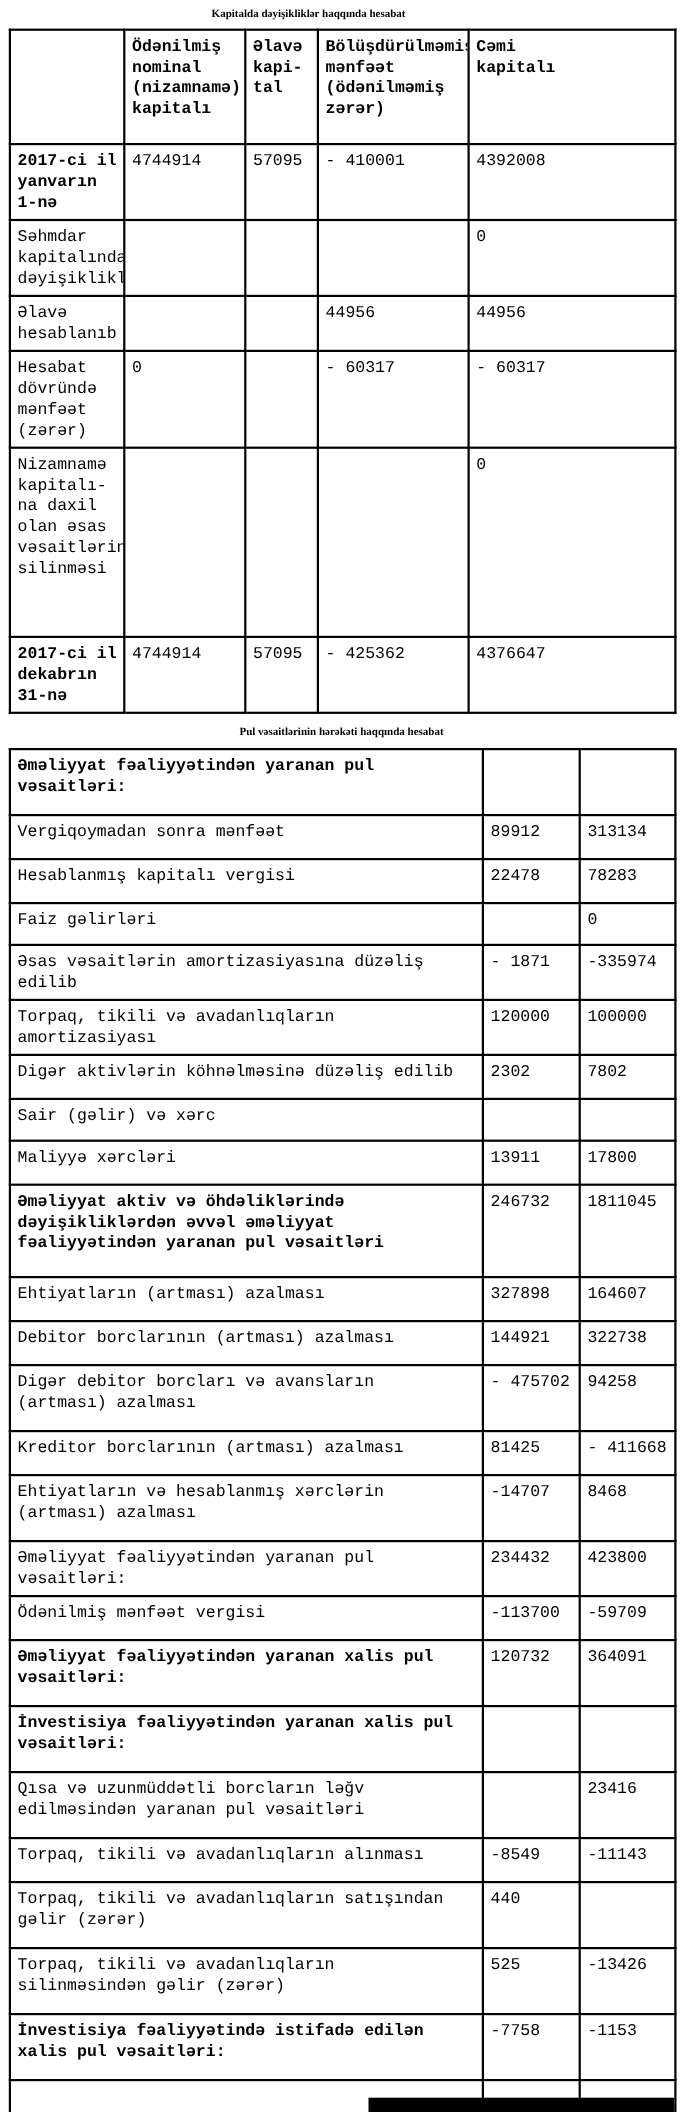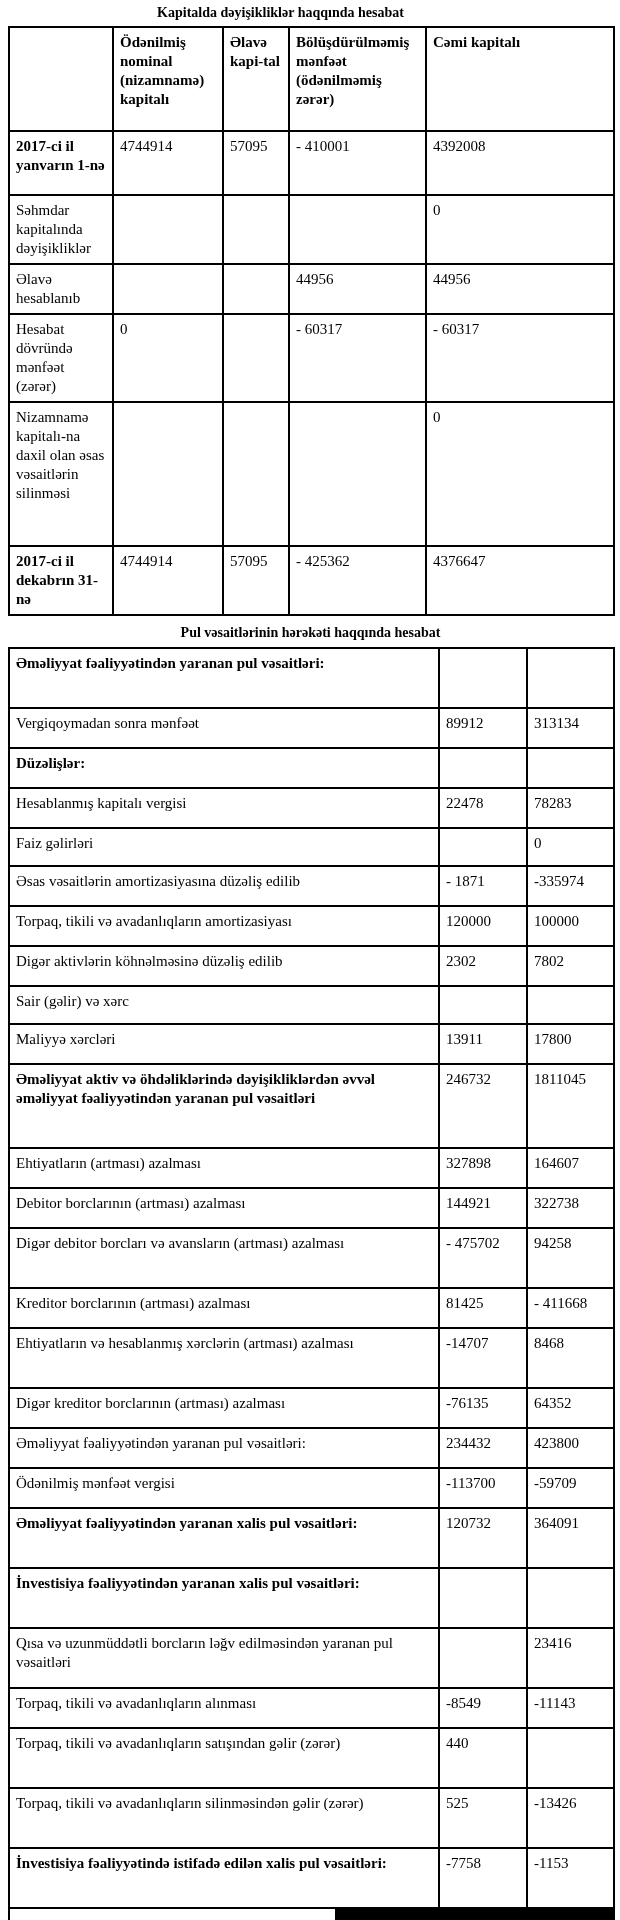--- a/index.html
+++ b/index.html
@@ -1,29 +1,29 @@
 <!DOCTYPE html>
 <html><head>
 <meta charset="utf-8">
 <style>
   * { margin:0; padding:0; box-sizing:border-box; }
   html, body { width:620px; height:1920px; overflow:hidden; background:#ffffff; }
   body { font-family:"Liberation Serif","DejaVu Serif",serif; color:#000; }
   .page { position:relative; width:620px; height:1920px; padding:3px 7px 0 8px; }
-  .title { font-weight:bold; font-size:14px; line-height:19px; text-align:center; }
+  .title { font-weight:bold; font-size:10px; line-height:19px; text-align:center; }
   .title1 { margin-bottom:4px; padding-right:60px; }
   .title2 { margin:7px 0 5px; }
-  table { border-collapse:collapse; width:605px; table-layout:fixed; }
+  table { border-collapse:collapse; width:605px; table-layout:fixed;font-family:Liberation Mono, monospace; }
   td, th { border:2px solid #000; vertical-align:top; font-size:15px; line-height:19px;
            padding:5px 6px; text-align:left; font-weight:normal; overflow:hidden; }
   th { font-weight:bold; }
   tr.bold > .lbl { font-weight:bold; }
   
   .h104{height:104px} .h64{height:64px} .h66{height:66px} .h48{height:48px}
-  .h84{height:84px} .h144{height:144px} .h62{height:62px}
+  .h84{height:84px} .h144{height:172px} .h62{height:62px}
   .t1 .pr-big { padding-right:88px; }
   
   .rh1{height:40px} .rh2{height:60px} .rh3{height:84px} .rh1s{height:38px}
   .t2 .lbl { padding-right:22px; }
   .cutoff-band { position:absolute; left:335px; right:7px; bottom:0; height:13px; background:#000; }
 </style>
 </head>
 <body>
 
 <div class="page">
@@ -103,25 +103,20 @@
         <tr class="rh2 bold">
           <td class="lbl">Əməliyyat fəaliyyətindən yaranan pul vəsaitləri:</td>
           <td class="val"></td>
           <td class="val"></td>
         </tr>
     <tr class="rh1">
           <td class="lbl">Vergiqoymadan sonra mənfəət</td>
           <td class="val">89912</td>
           <td class="val">313134</td>
         </tr>
-    <tr class="rh1 bold">
-          <td class="lbl">Düzəlişlər:</td>
-          <td class="val"></td>
-          <td class="val"></td>
-        </tr>
     <tr class="rh1">
           <td class="lbl">Hesablanmış kapitalı vergisi</td>
           <td class="val">22478</td>
           <td class="val">78283</td>
         </tr>
     <tr class="rh1s">
           <td class="lbl">Faiz gəlirləri</td>
           <td class="val"></td>
           <td class="val">0</td>
         </tr>
@@ -174,25 +169,20 @@
           <td class="lbl">Kreditor borclarının (artması) azalması</td>
           <td class="val">81425</td>
           <td class="val">- 411668</td>
         </tr>
     <tr class="rh2">
           <td class="lbl">Ehtiyatların və hesablanmış xərclərin (artması) azalması</td>
           <td class="val">-14707</td>
           <td class="val">8468</td>
         </tr>
     <tr class="rh1">
-          <td class="lbl">Digər kreditor borclarının (artması) azalması</td>
-          <td class="val">-76135</td>
-          <td class="val">64352</td>
-        </tr>
-    <tr class="rh1">
           <td class="lbl">Əməliyyat fəaliyyətindən yaranan pul vəsaitləri:</td>
           <td class="val">234432</td>
           <td class="val">423800</td>
         </tr>
     <tr class="rh1">
           <td class="lbl">Ödənilmiş mənfəət vergisi</td>
           <td class="val">-113700</td>
           <td class="val">-59709</td>
         </tr>
     <tr class="rh2 bold">

